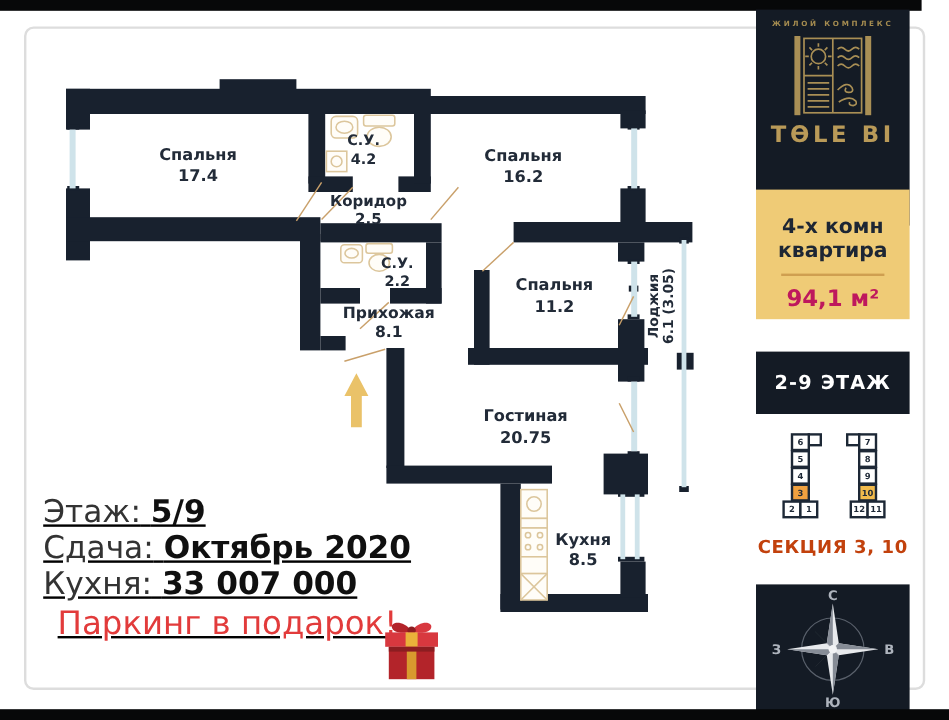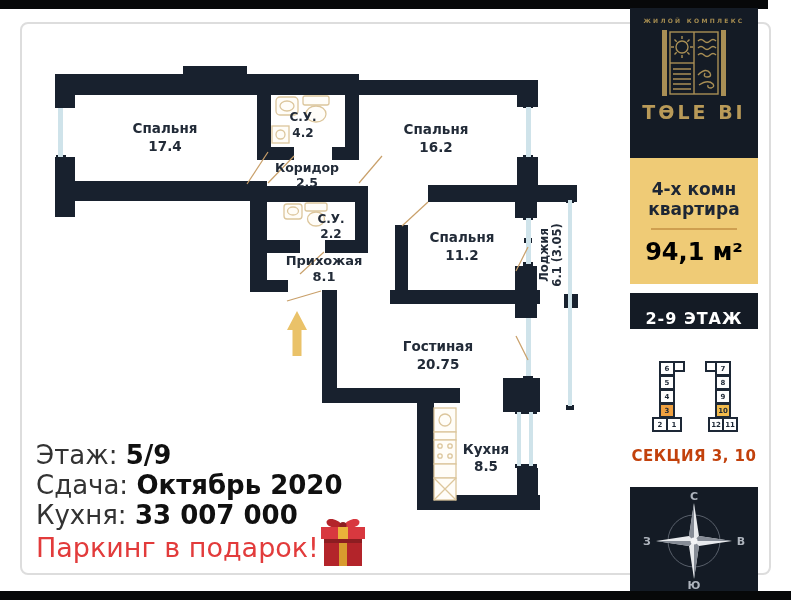--- a/index.html
+++ b/index.html
@@ -13,38 +13,38 @@
   #frame{position:absolute;left:20px;top:22px;width:747px;height:549px;
     border:2px solid #dddddd;border-radius:8px;}
   #plan-svg{position:absolute;left:0;top:0;}
 
   .panel{position:absolute;left:630px;width:128px;box-sizing:border-box;}
   #logo-panel{top:8px;height:180px;background:#141b25;text-align:center;}
   #brand-tagline{margin-top:9px;font-size:6px;letter-spacing:2.3px;color:#a58c50;font-weight:bold;}
   #brand-emblem{margin:5px auto 2px auto;display:block;}
   #brand-name{font-size:19px;font-weight:bold;color:#b99a58;letter-spacing:3px;}
 
-  #apt-panel{top:158px;height:126px;background:#efcb76;text-align:center;padding-top:21px;}
+  #apt-panel{top:158px;height:108px;background:#efcb76;text-align:center;padding-top:21px;}
   .apt-line{font-size:17px;line-height:20px;font-weight:bold;color:#1d2634;}
   #apt-divider{width:86px;border:none;border-top:2px solid #cf9f50;margin:9px auto 8px auto;}
-  #apt-area{font-size:24px;font-weight:bold;color:#000000;}
-
-  #floor-panel{top:293px;height:36px;background:#141b25;text-align:center;}
+  #apt-area{font-size:19px;font-weight:bold;color:#be185d;}
+
+  #floor-panel{top:293px;height:52px;background:#141b25;text-align:center;}
   #floor-range{line-height:52px;font-size:16px;font-weight:bold;color:#ffffff;letter-spacing:1px;}
 
   #site-diagram{position:absolute;left:647px;top:359px;}
   #section-label{top:447px;text-align:center;font-size:15px;font-weight:bold;color:#c2410c;letter-spacing:0.5px;}
 
   #compass-panel{top:487px;height:105px;background:#141b25;}
 
-  #details{position:absolute;left:36px;top:440px;width:340px;}
+  #details{position:absolute;left:36px;top:412px;width:340px;text-decoration:underline;}
   .detail-line{font-size:26px;line-height:30px;color:#2e2e2e;white-space:nowrap;}
   .detail-line .lbl{font-weight:400;color:#333333;}
   .detail-line .val{font-weight:bold;color:#101010;}
-  #promo-line{font-size:27px;line-height:32px;color:#e23b3b;font-weight:400;margin-top:2px;}
+  #promo-line{font-size:27px;line-height:32px;color:#e23b3b;font-weight:400;margin-top:2px;margin-left:12px;}
   #gift{position:absolute;left:318px;top:512px;}
 </style>
 </head>
 <body>
 
 <div id="top-bar" class="edge-bar"></div>
 <div id="frame"></div>
 
 <svg id="plan-svg" width="791" height="600" viewBox="0 0 791 600">
   <g fill="#18212e">

